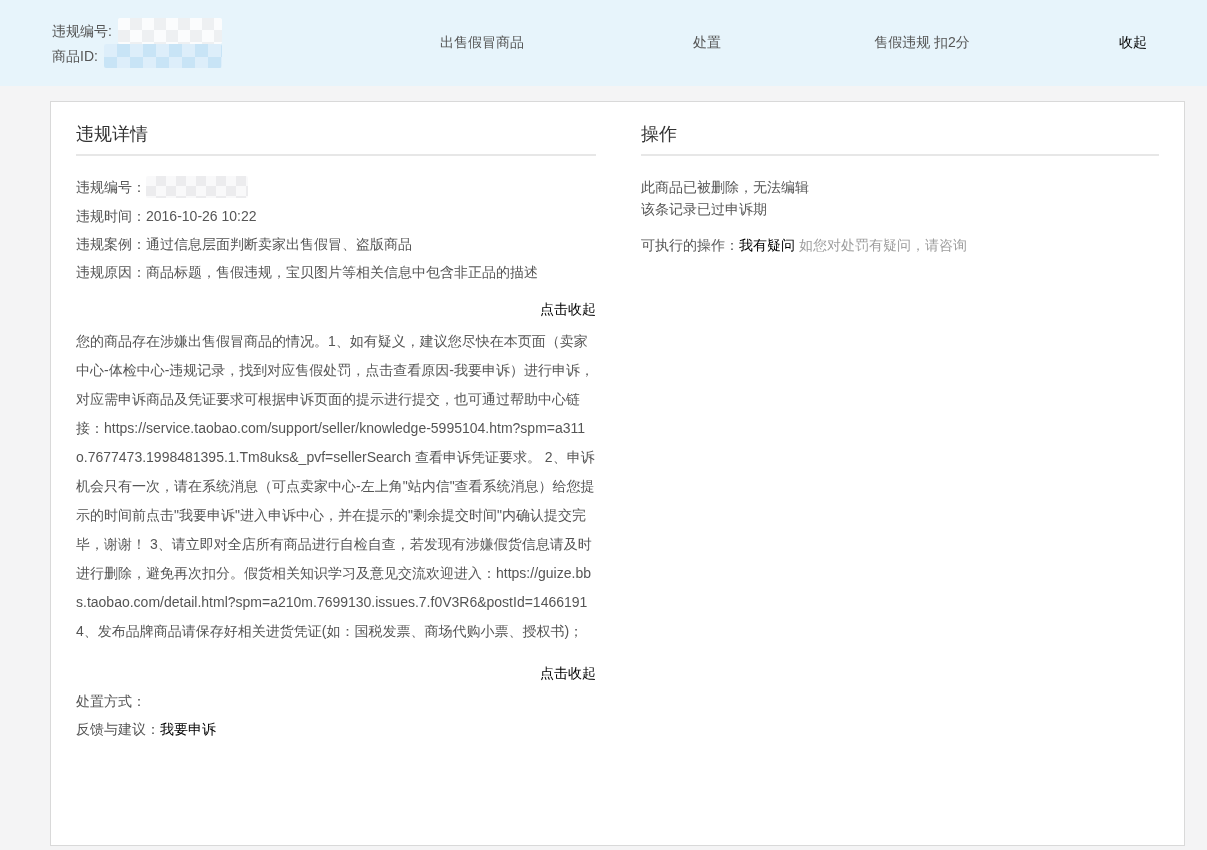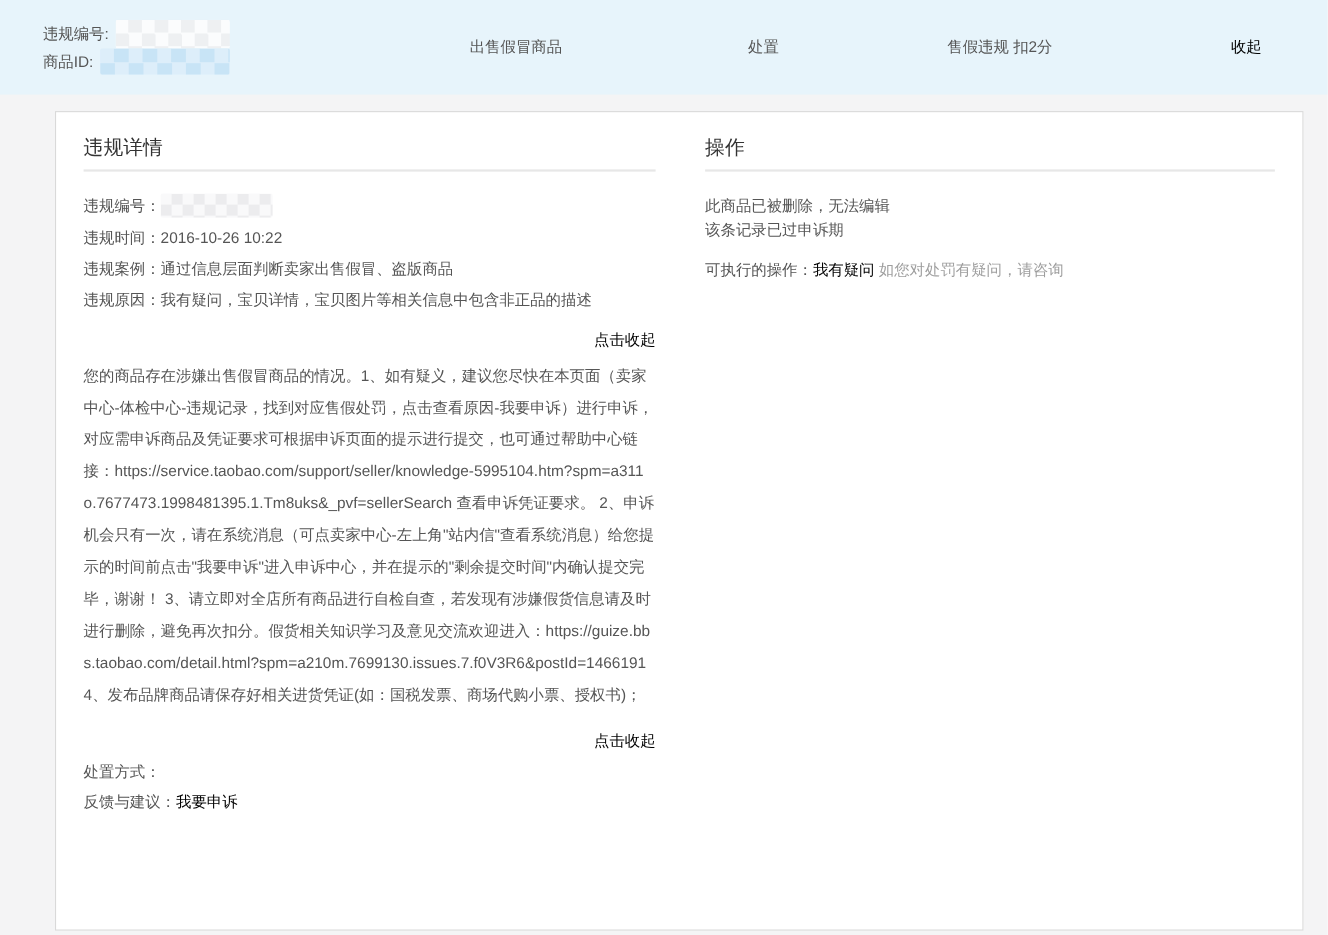--- a/index.html
+++ b/index.html
@@ -10,21 +10,21 @@
     font-family: "Liberation Sans", "DejaVu Sans", sans-serif;
     overflow: hidden;
   }
   a.link { color: #000000; text-decoration: none; cursor: pointer; }
 
   
   .band {
     height: 86px; width: 100%;
     background: #e7f4fb;
     display: flex; align-items: center;
-    padding: 0 60px 0 39px;
+    padding: 0 60px 0 52px;
     font-size: 14px; color: #555;
   }
   .band-ids { width: 330px; line-height: 23px; }
   .band-ids .lbl { vertical-align: middle; }
   .band-cell-type  { width: 200px; text-align: center; font-family: Liberation Mono, monospace; }
   .band-cell-disp  { width: 250px; text-align: center; }
   .band-cell-pen   { width: 180px; text-align: center; }
   .band-spacer { flex: 1; }
 
   .blur { display: inline-block; vertical-align: middle; border-radius: 2px; filter: blur(.4px); }
@@ -101,21 +101,21 @@
         <span class="value">2016-10-26 10:22</span>
       </div>
 
       <div class="row">
         <span class="label">违规案例：</span>
         <span class="value">通过信息层面判断卖家出售假冒、盗版商品</span>
       </div>
 
       <div class="row">
         <span class="label">违规原因：</span>
-        <span class="value">我有疑问，宝贝详情，宝贝图片等相关信息中包含非正品的描述</span>
+        <span class="value">商品标题，售假违规，宝贝图片等相关信息中包含非正品的描述</span>
       </div>
 
       <div class="collapse-row">
         <a class="link">点击收起</a>
       </div>
 
       <div class="row row-reminder">
         <span class="value">您的商品存在涉嫌出售假冒商品的情况。1、如有疑义，建议您尽快在本页面（卖家中心-体检中心-违规记录，找到对应售假处罚，点击查看原因-我要申诉）进行申诉，对应需申诉商品及凭证要求可根据申诉页面的提示进行提交，也可通过帮助中心链接：https://service.taobao.com/support/seller/knowledge-5995104.htm?spm=a311o.7677473.1998481395.1.Tm8uks&amp;_pvf=sellerSearch 查看申诉凭证要求。 2、申诉机会只有一次，请在系统消息（可点卖家中心-左上角"站内信"查看系统消息）给您提示的时间前点击"我要申诉"进入申诉中心，并在提示的"剩余提交时间"内确认提交完毕，谢谢！ 3、请立即对全店所有商品进行自检自查，若发现有涉嫌假货信息请及时进行删除，避免再次扣分。假货相关知识学习及意见交流欢迎进入：https://guize.bbs.taobao.com/detail.html?spm=a210m.7699130.issues.7.f0V3R6&amp;postId=1466191 4、发布品牌商品请保存好相关进货凭证(如：国税发票、商场代购小票、授权书)；</span>
       </div>
 

